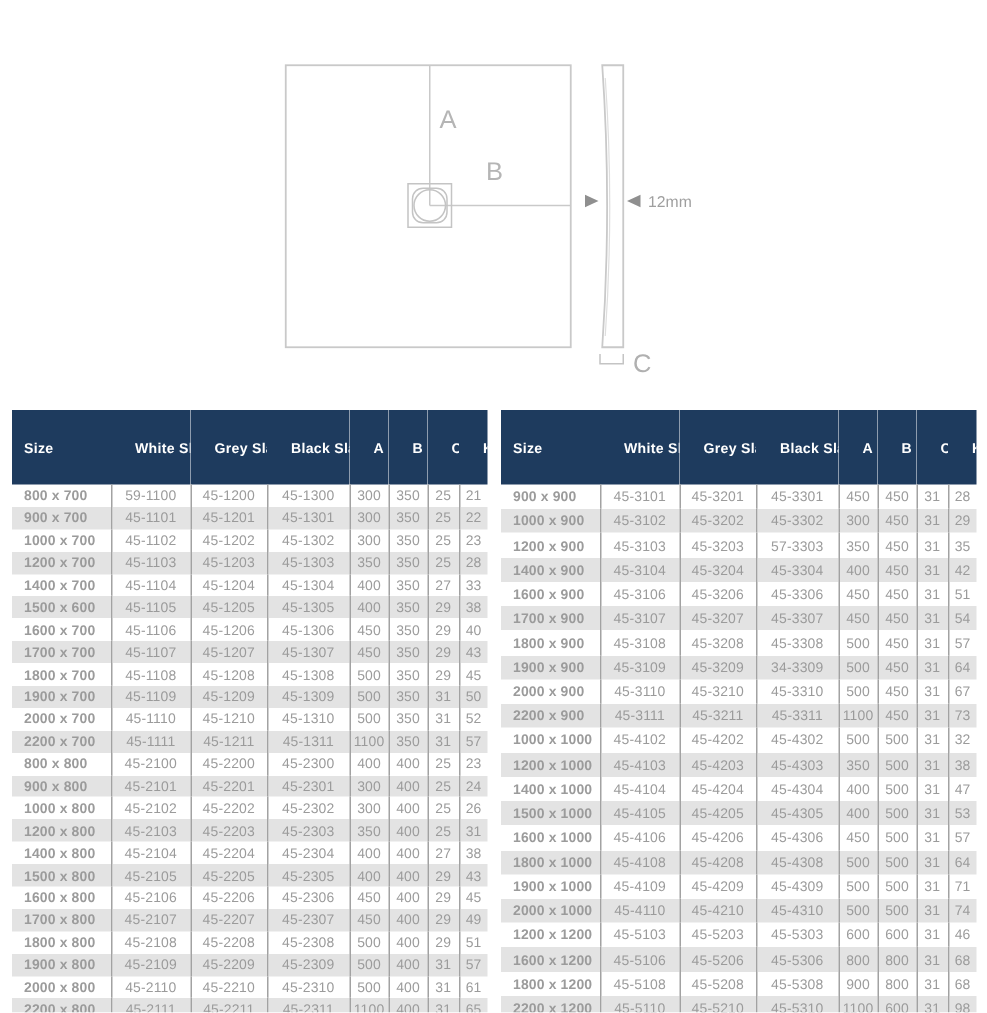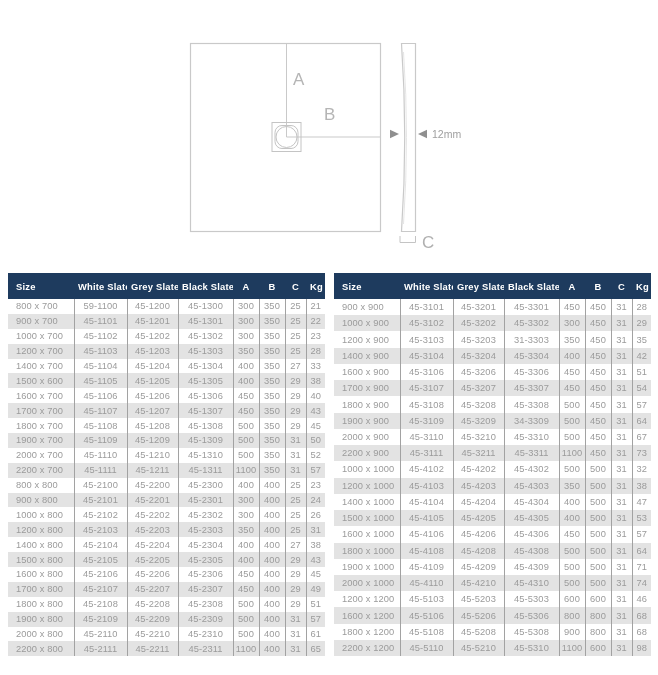--- a/index.html
+++ b/index.html
@@ -20,40 +20,40 @@
     table-layout:fixed;
     width:317px;
     font-size:9.3px;
   }
   table.spec th {
     background:#1e3b5e;
     color:#ffffff;
     font-weight:bold;
     font-size:9.4px;
     height:18px;
-    padding:4px;
+    padding:16px;
     text-align:center;
     letter-spacing:0.2px;
     white-space:nowrap;
     overflow:hidden;
   }
   table.spec th.col0 { text-align:left; padding-left:8px; }
   table.spec td {
     color:#9b9b9b;
     height:14.9px;
     padding:0;
     text-align:center;
     white-space:nowrap;
     overflow:hidden;
     letter-spacing:0.1px;
   }
   table.spec td.col0 { text-align:left; padding-left:8px; }
   table.spec td + td { border-left:1px solid #a2a2a2; }
   table.spec tbody tr:nth-child(even) { background:#e3e3e3; }
-  .col0 { width:66px; }
+  .col0 { width:66px;font-weight:bold; }
   .col1 { width:53px;margin-top:48px; }
   .col2 { width:51px;margin-left:39px; }
   .col3 { width:55px; }
   .col4 { width:26px; }
   .col5 { width:26px; }
   .col6 { width:21px; }
   .col7 { width:19px; }
 </style>
 </head>
 <body>
@@ -403,21 +403,21 @@
             <td class="col3">45-3302</td>
             <td class="col4">300</td>
             <td class="col5">450</td>
             <td class="col6">31</td>
             <td class="col7">29</td>
           </tr>
           <tr>
             <td class="col0">1200 x 900</td>
             <td class="col1">45-3103</td>
             <td class="col2">45-3203</td>
-            <td class="col3">31-3303</td>
+            <td class="col3">57-3303</td>
             <td class="col4">350</td>
             <td class="col5">450</td>
             <td class="col6">31</td>
             <td class="col7">35</td>
           </tr>
           <tr>
             <td class="col0">1400 x 900</td>
             <td class="col1">45-3104</td>
             <td class="col2">45-3204</td>
             <td class="col3">45-3304</td>

